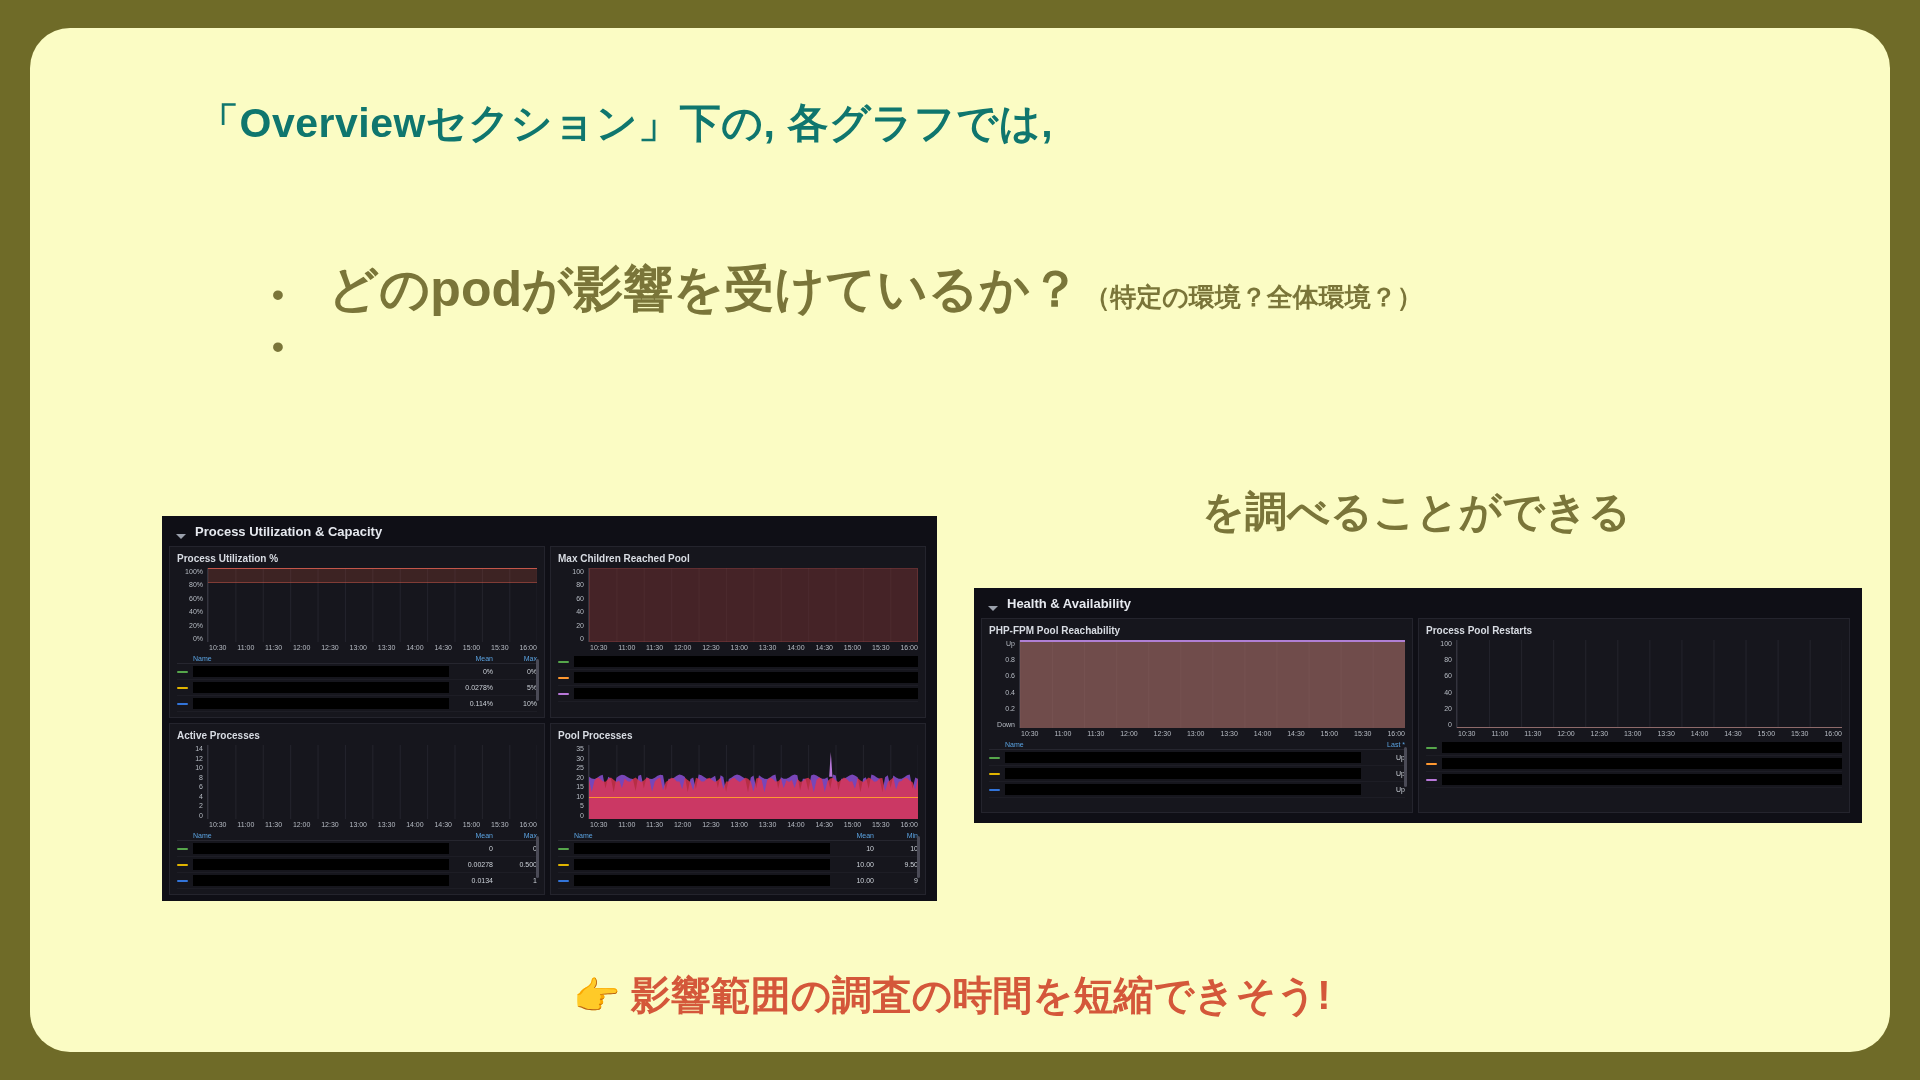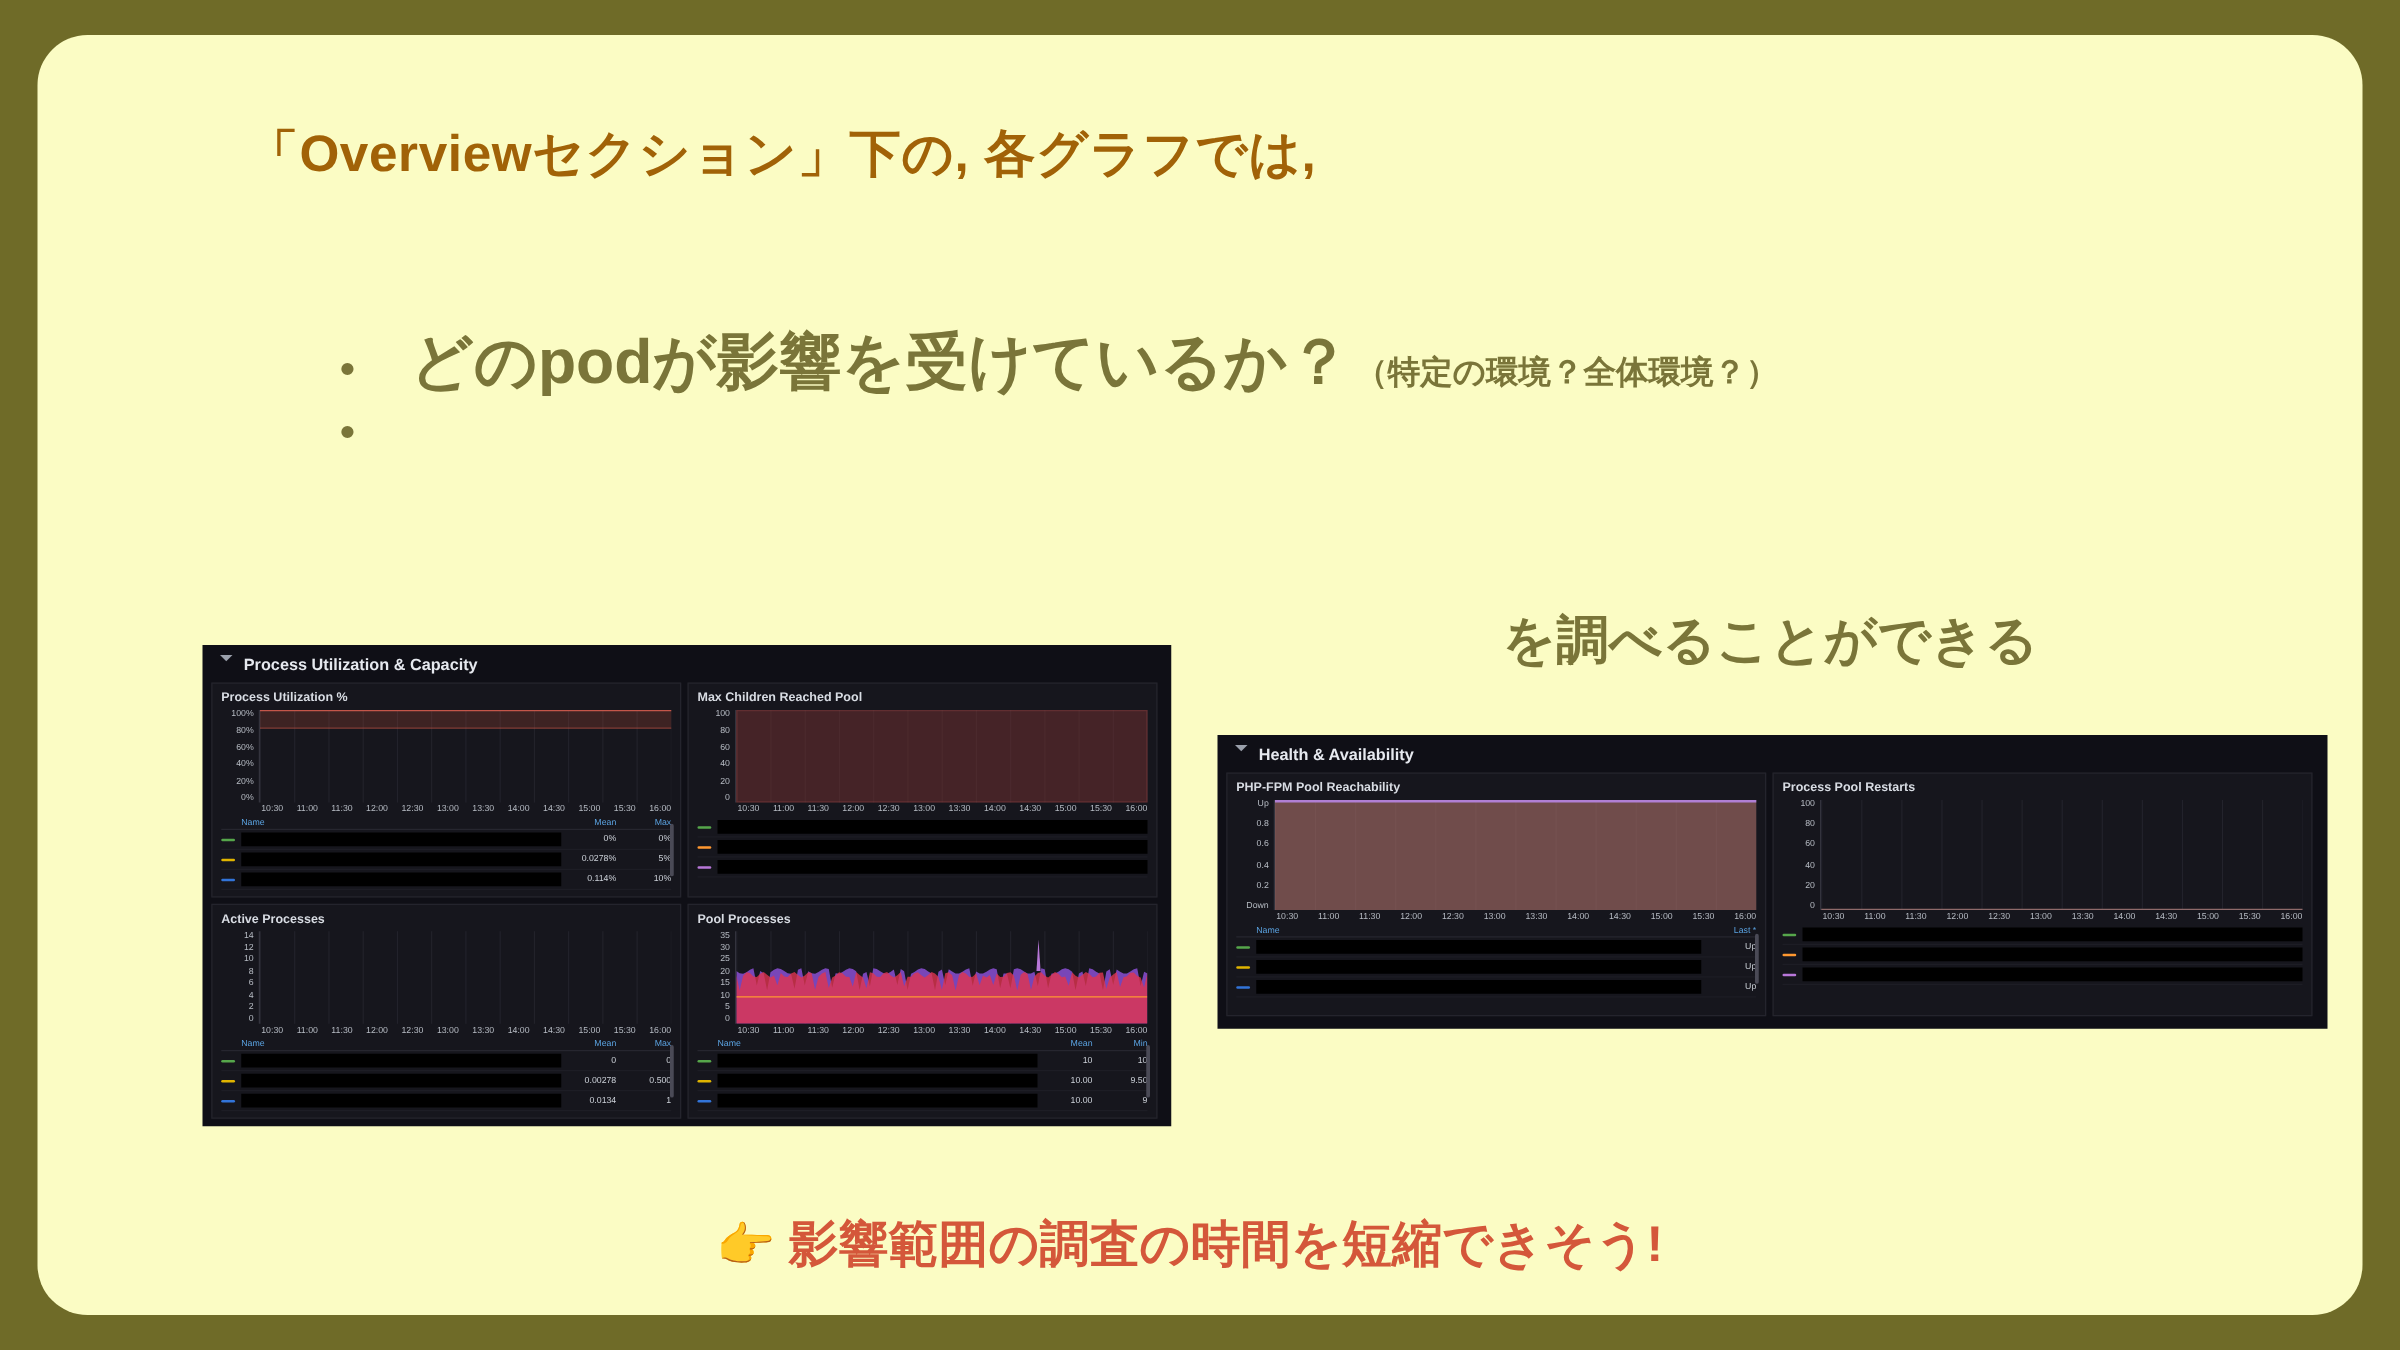--- a/index.html
+++ b/index.html
@@ -15,21 +15,21 @@
     width: 1860px; height: 1024px;
     background: #fbfcc4;
     border-radius: 40px;
   }
 
   
   .headline {
     position: absolute;
     left: 168px; top: 68px;
     font-size: 41px; font-weight: bold;
-    color: #a16207;
+    color: #0f766e;
     letter-spacing: .5px;
     white-space: nowrap;
   }
   .bullets {
     position: absolute;
     left: 242px; top: 228px;
     color: #7a7539;
   }
   .bullet-row {
     display: flex; align-items: baseline;
@@ -64,21 +64,21 @@
   
   .gshot {
     position: absolute;
     background: #0f0f16;
     overflow: hidden;
   }
   .gshot.left  { left: 132px; top: 488px; width: 775px; height: 385px; }
   .gshot.right { left: 944px; top: 560px; width: 888px; height: 235px; }
 
   .section-head {
-    display: flex; align-items: flex-start;
+    display: flex; align-items: flex-end;
     gap: 9px;
     padding: 8px 0 7px 14px;
     color: #e6e9ef;
     font-size: 13px; font-weight: bold;
   }
   .chev {
     display: inline-block;
     width: 0; height: 0;
     border-left: 5px solid transparent;
     border-right: 5px solid transparent;

